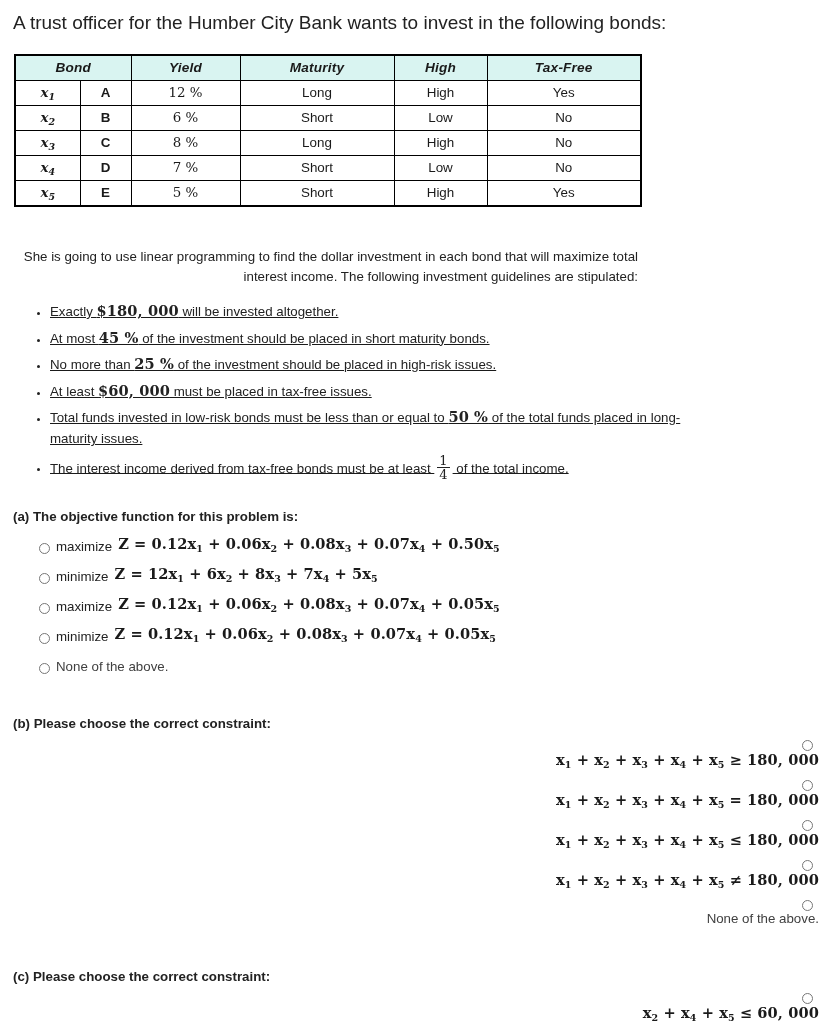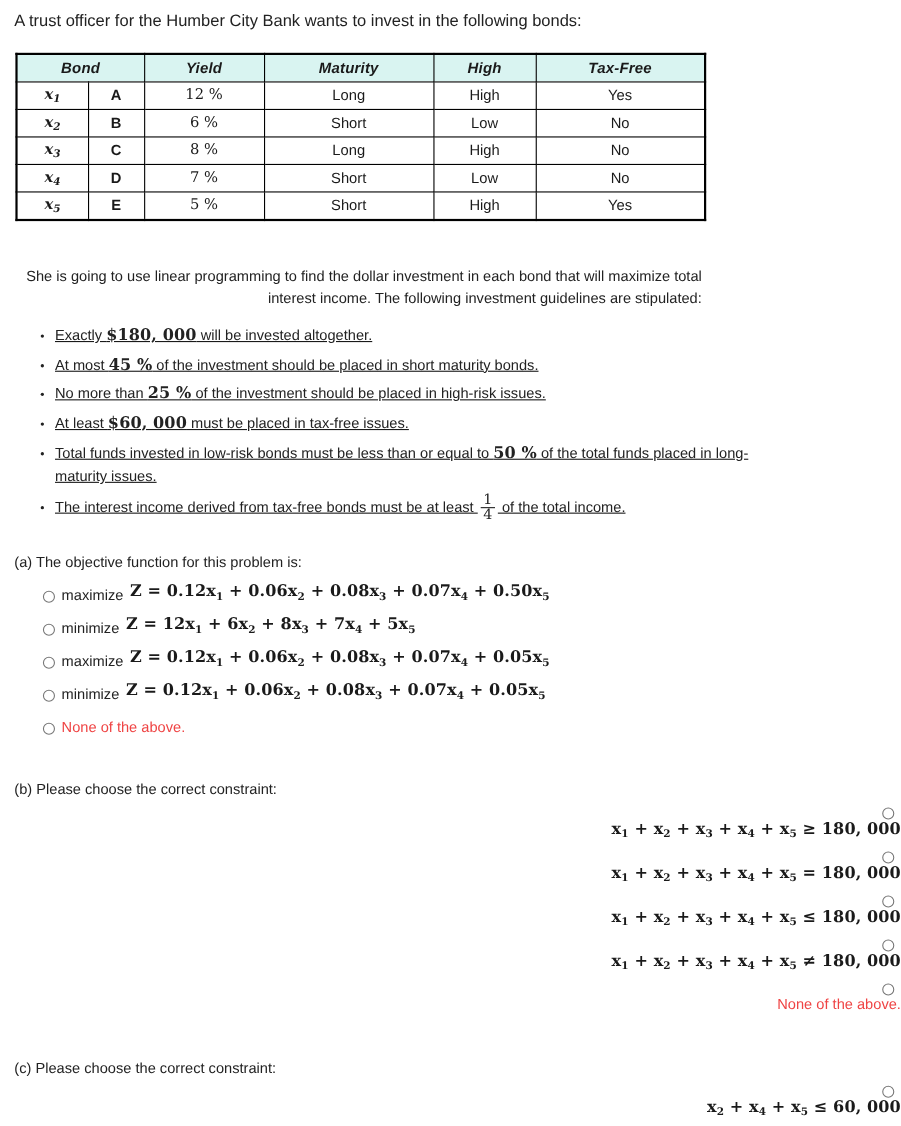--- a/index.html
+++ b/index.html
@@ -14,21 +14,21 @@
     font-size: 13.3px;
     color: #1a1a1a;
     position: relative;
     overflow: hidden;
   }
   .page {
     padding: 9px 0 0 13px;
     box-sizing: border-box;
   }
   .intro {
-    font-size: 15px;
+    font-size: 19px;
     line-height: 1.45;
     color: #222;
     margin: 0 0 17px 0;
   }
 
   
   table.bonds {
     border-collapse: collapse;
     border-spacing: 0;
     width: 626px;
@@ -120,20 +120,21 @@
   }
   .frac .num { display: block; padding: 0 2px; }
   .frac .den { display: block; border-top: 1.3px solid #222; padding: 0 2px; }
 
   
   .qblock { margin-top: 30px; }
   .qprompt {
     font-size: 13.3px;
     color: #222;
     margin-bottom: 9px;
+    font-weight: bold;
   }
   .opts {
     margin: 0;
     padding: 0 0 0 26px;
     list-style: none;
   }
   .opt {
     display: flex;
     align-items: flex-end;
     margin-bottom: 7px;
@@ -142,21 +143,21 @@
   .radio {
     flex: 0 0 auto;
     width: 11px;
     height: 11px;
     border: 1.3px solid #777;
     border-radius: 50%;
     background: #fff;
     margin-right: 6px;
     box-sizing: border-box;
   }
-  .opt-text { font-size: 13.3px; color: #ef4444; }
+  .opt-text { font-size: 13.3px; color: #404040; }
   .opt-math { margin-left: 1px; }
   .lead { font-size: 13.3px; color: #222; margin-right: 5px; }
 
   #qa { margin-top: 27px; }
   #qb { margin-top: 42px; }
   #qc { margin-top: 43px; }
   #qb .opt, #qc .opt { margin-bottom: 10px; flex-direction: column; }
   #qa .opt { margin-bottom: 9px; }
 </style>
 </head>

